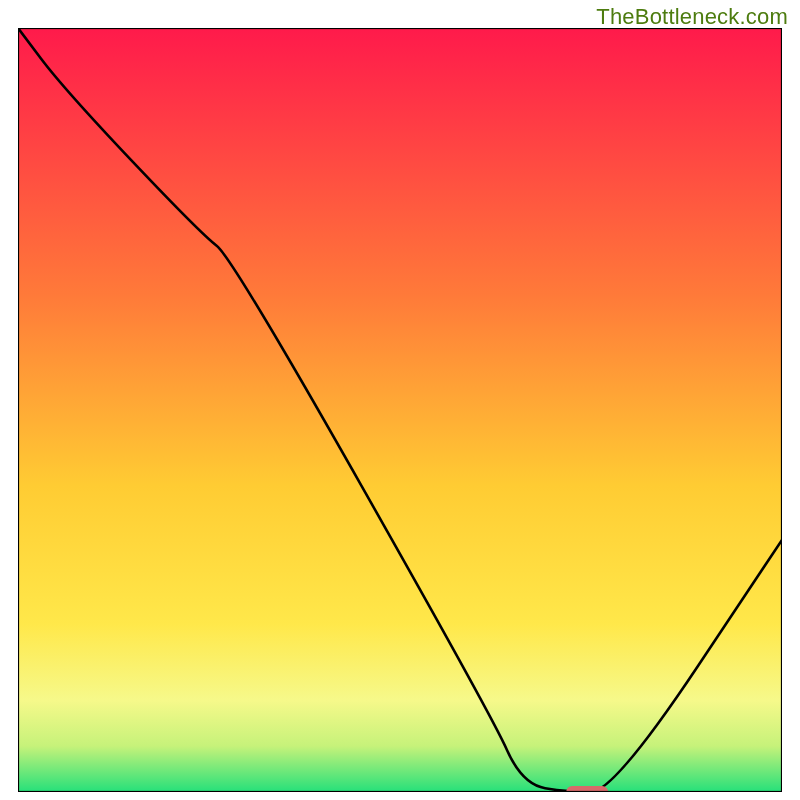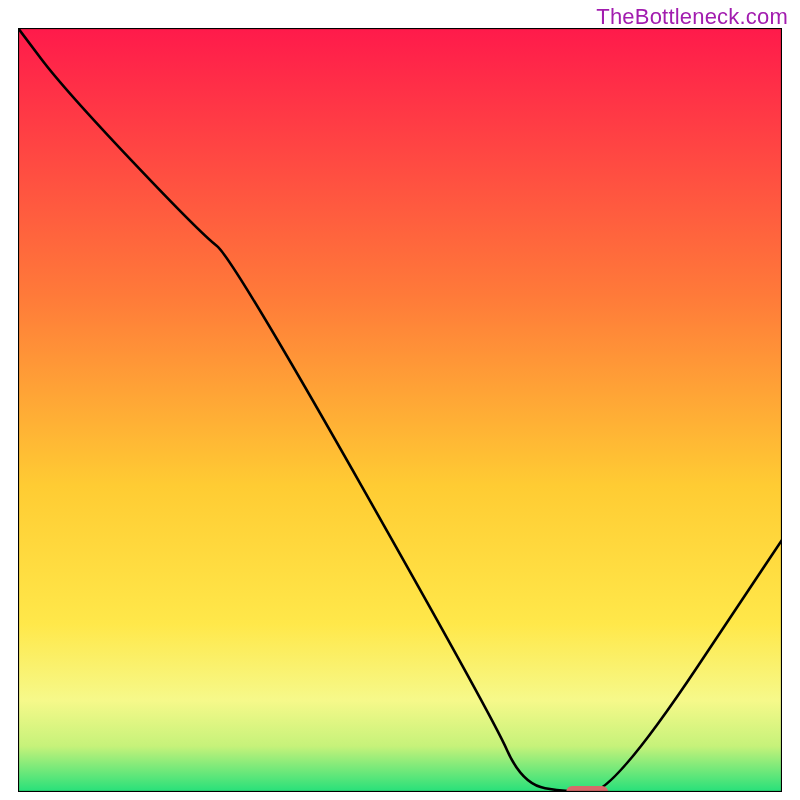--- a/index.html
+++ b/index.html
@@ -14,21 +14,21 @@
     position: relative;
     width: 800px;
     height: 800px;
   }
   .watermark {
     position: absolute;
     top: 4px;
     right: 12px;
     font-size: 22px;
     font-weight: 500;
-    color: #a21caf;
+    color: #4d7c0f;
     letter-spacing: 0.2px;
   }
   svg.chart {
     position: absolute;
     top: 28px;
     left: 18px;
     width: 764px;
     height: 764px;
   }
 </style>

